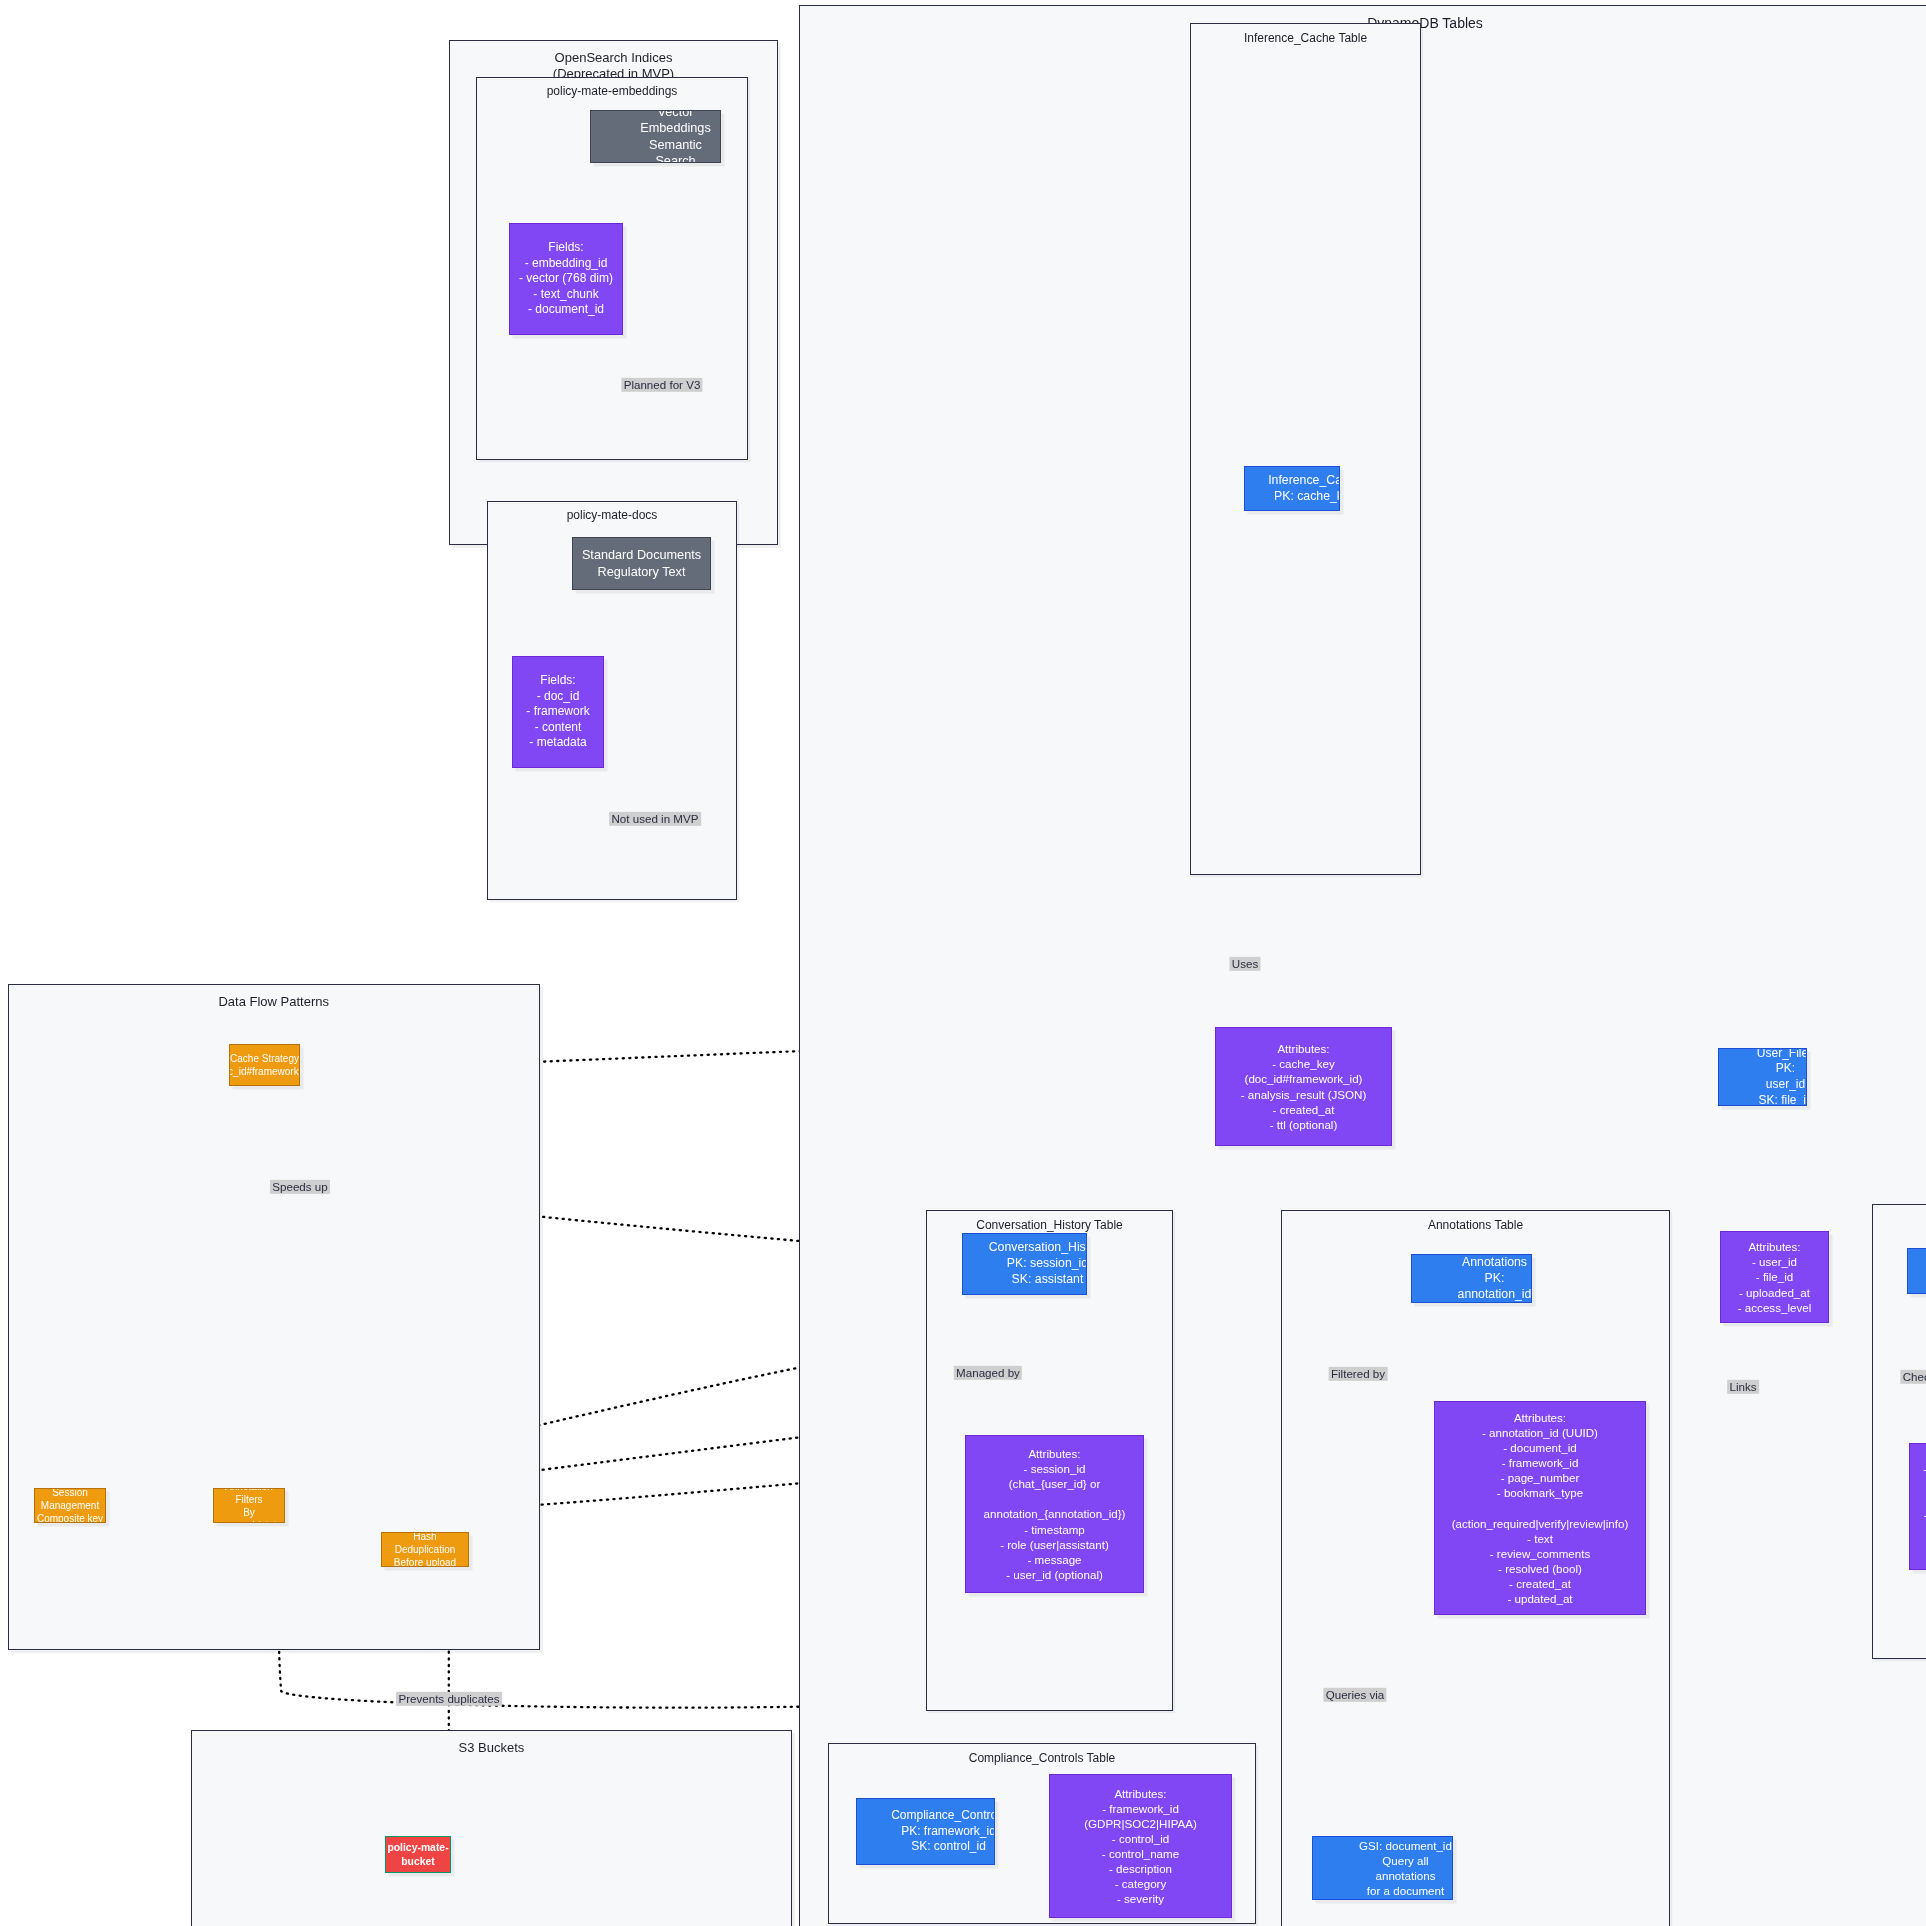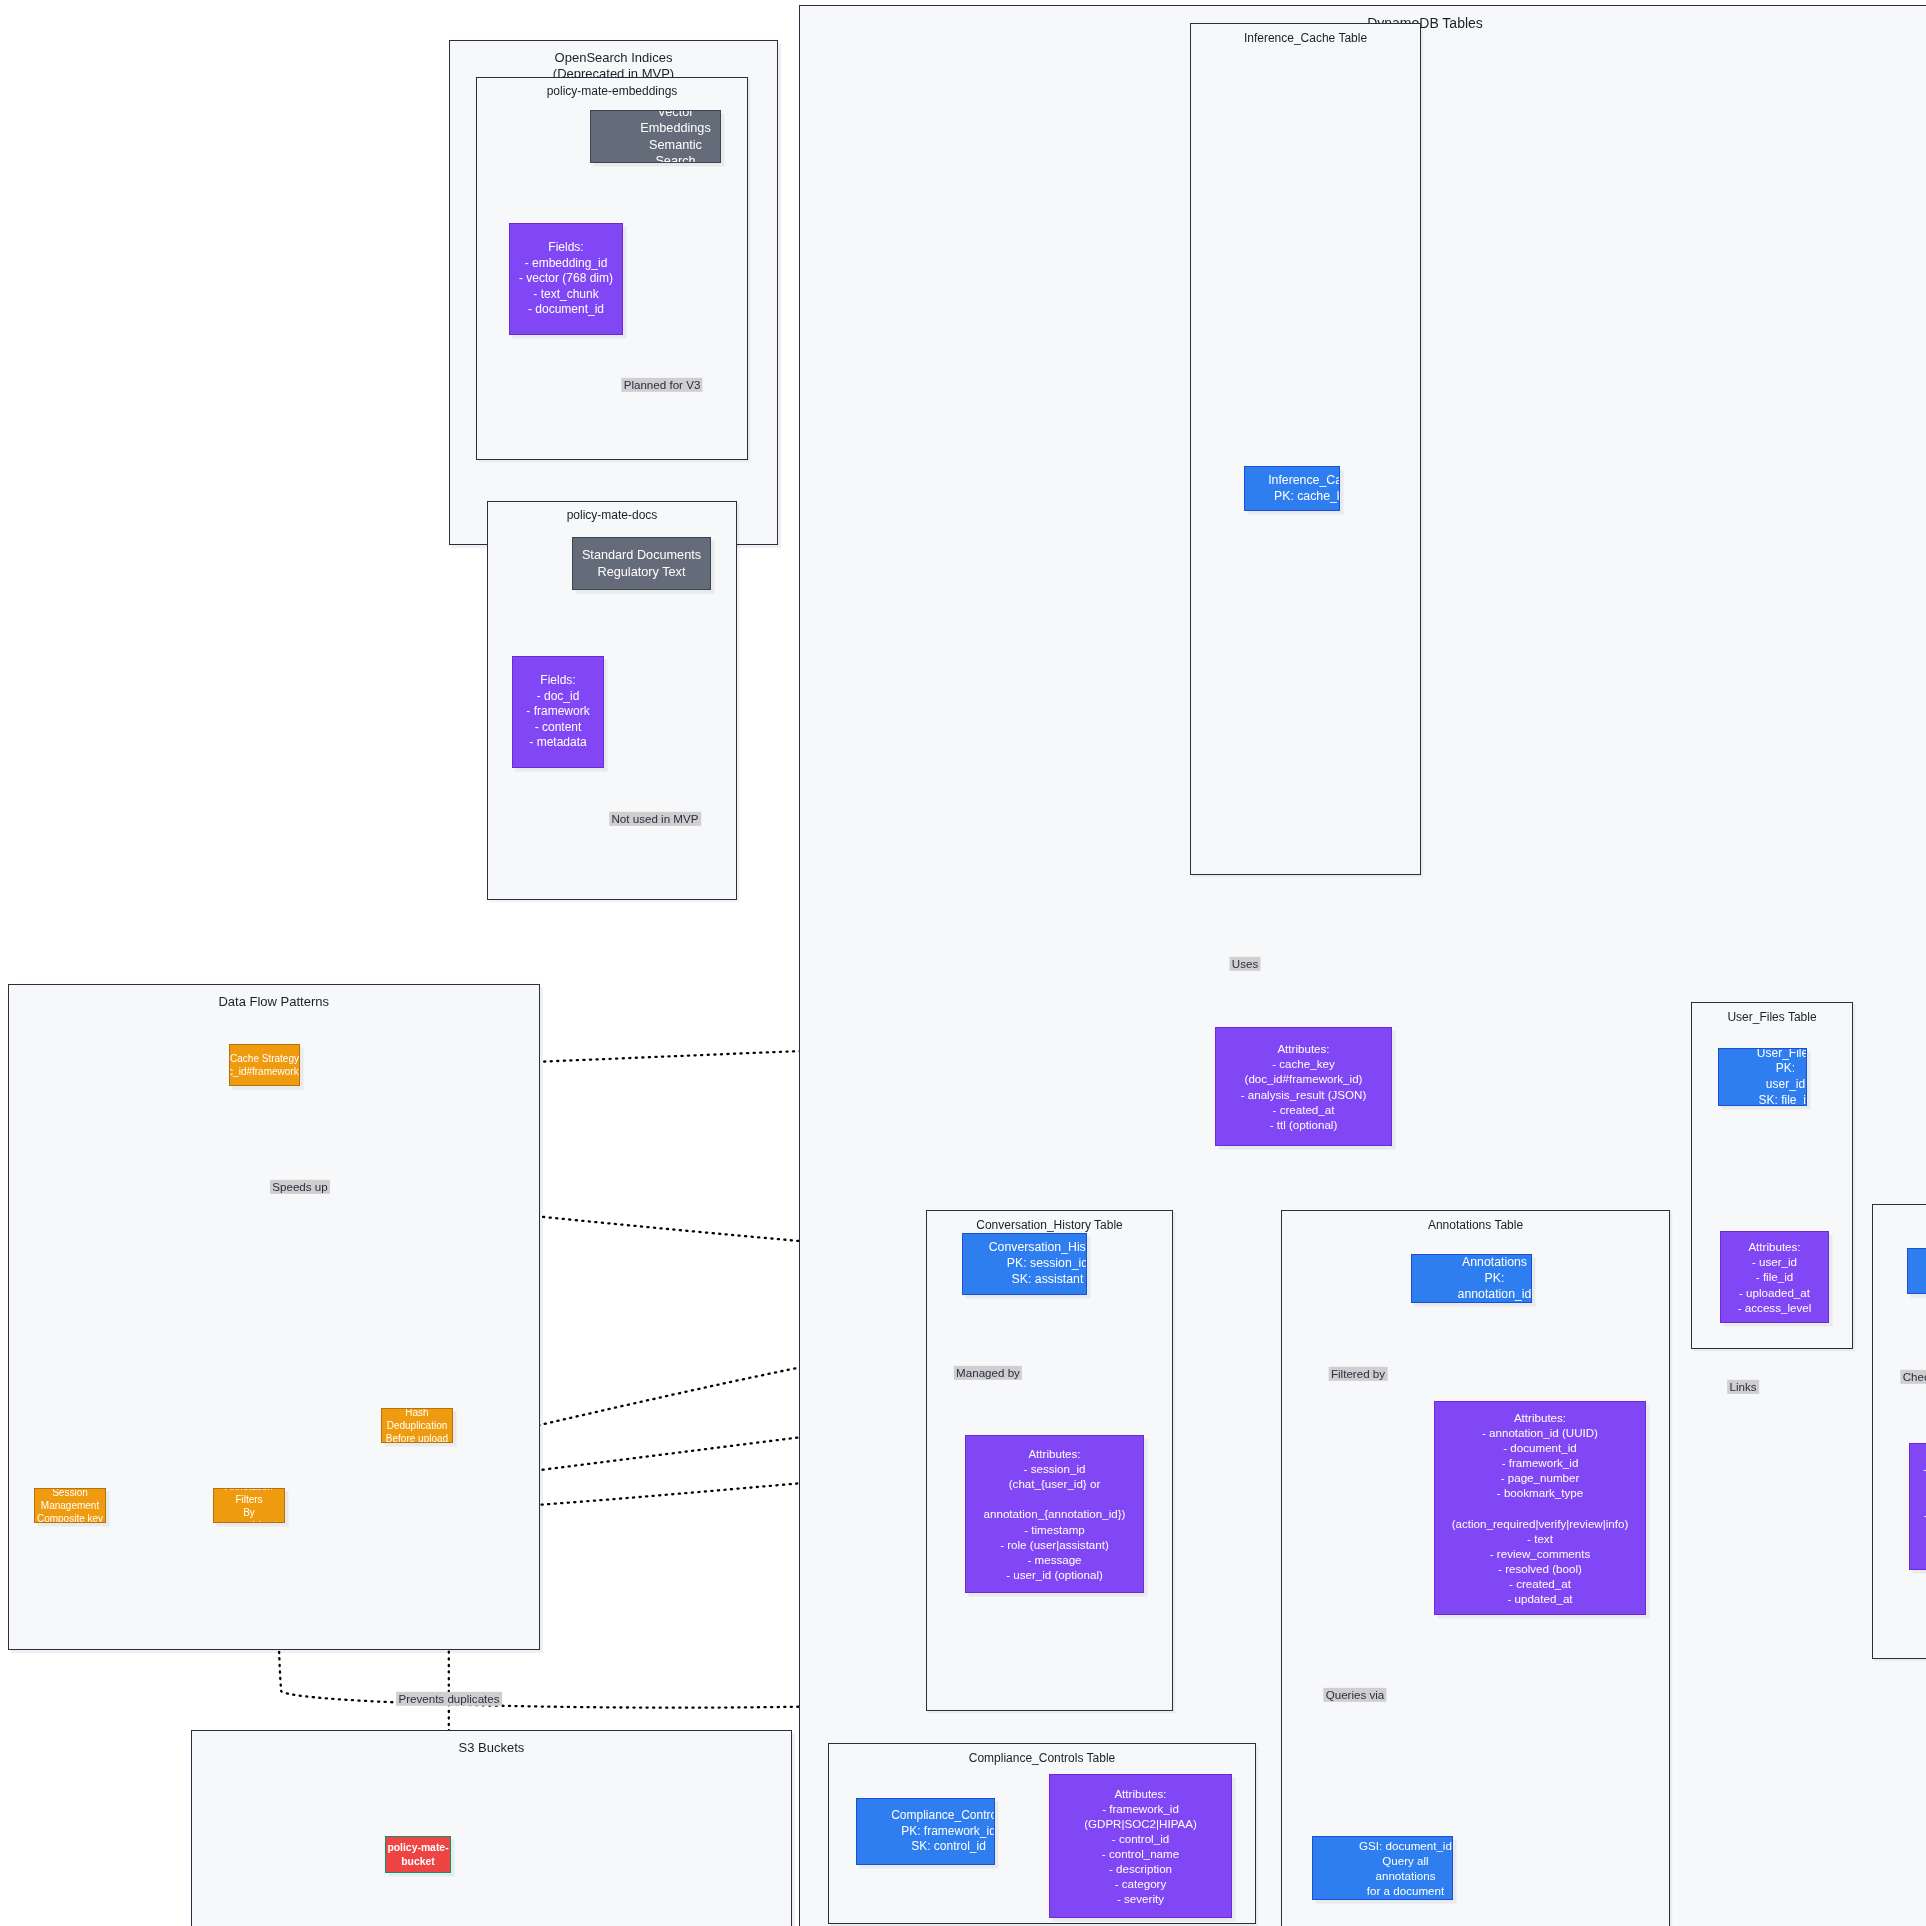--- a/index.html
+++ b/index.html
@@ -236,23 +236,20 @@
 SK: control_id</div>
   <div class="node n-purple" style="left:1049px;top:1774px;width:183px;height:144px;font-size:11.6px;">Attributes:
 - framework_id
 (GDPR|SOC2|HIPAA)
 - control_id
 - control_name
 - description
 - category
 - severity</div>
 
-  <div class="sg" style="left:1691px;top:1002px;width:162px;height:347px;border-width:1.2px;box-shadow:2.3px 2.3px 0 rgba(0,0,0,0.05);">
-    <div class="sg-title" style="top:7px;font-size:12px;">User_Files Table</div>
-  </div>
   <div class="node n-blue" style="left:1718px;top:1048px;width:89px;height:58px;font-size:12px;">User_Files
 PK: user_id
 SK: file_id</div>
   <div class="elabel" style="left:1743px;top:1387px;font-size:11.6px;">Links</div>
   <div class="node n-purple" style="left:1720px;top:1231px;width:109px;height:92px;font-size:11.6px;">Attributes:
 - user_id
 - file_id
 - uploaded_at
 - access_level</div>
 
@@ -275,21 +272,21 @@
     <div class="sg-title" style="top:8.5px;font-size:13px;">Data Flow Patterns</div>
   </div>
   <div class="node n-orange" style="left:229px;top:1044px;width:71px;height:42px;font-size:10px;">Cache Strategy
 doc_id#framework_id</div>
   <div class="elabel" style="left:300px;top:1187px;font-size:11.6px;">Speeds up</div>
 
   <div class="node n-orange" style="left:34px;top:1488px;width:72px;height:35px;font-size:10px;">Session Management
 Composite key</div>
   <div class="node n-orange" style="left:213px;top:1488px;width:72px;height:35px;font-size:10px;">Annotation Filters
 By framework/status</div>
-  <div class="node n-orange" style="left:381px;top:1408px;width:72px;height:35px;font-size:10px;">Hash Deduplication
+  <div class="node n-orange" style="left:381px;top:1532px;width:88px;height:35px;font-size:10px;">Hash Deduplication
 Before upload</div>
 
   <div class="elabel" style="left:449px;top:1699px;font-size:11.6px;">Prevents duplicates</div>
 
   <div class="sg" style="left:191px;top:1730px;width:601px;height:483px;">
     <div class="sg-title" style="top:8.5px;font-size:13px;">S3 Buckets</div>
   </div>
   <div class="node n-green" style="left:385px;top:1836px;width:66px;height:37px;font-size:10.4px;">policy-mate-bucket</div>
 
 </div>

